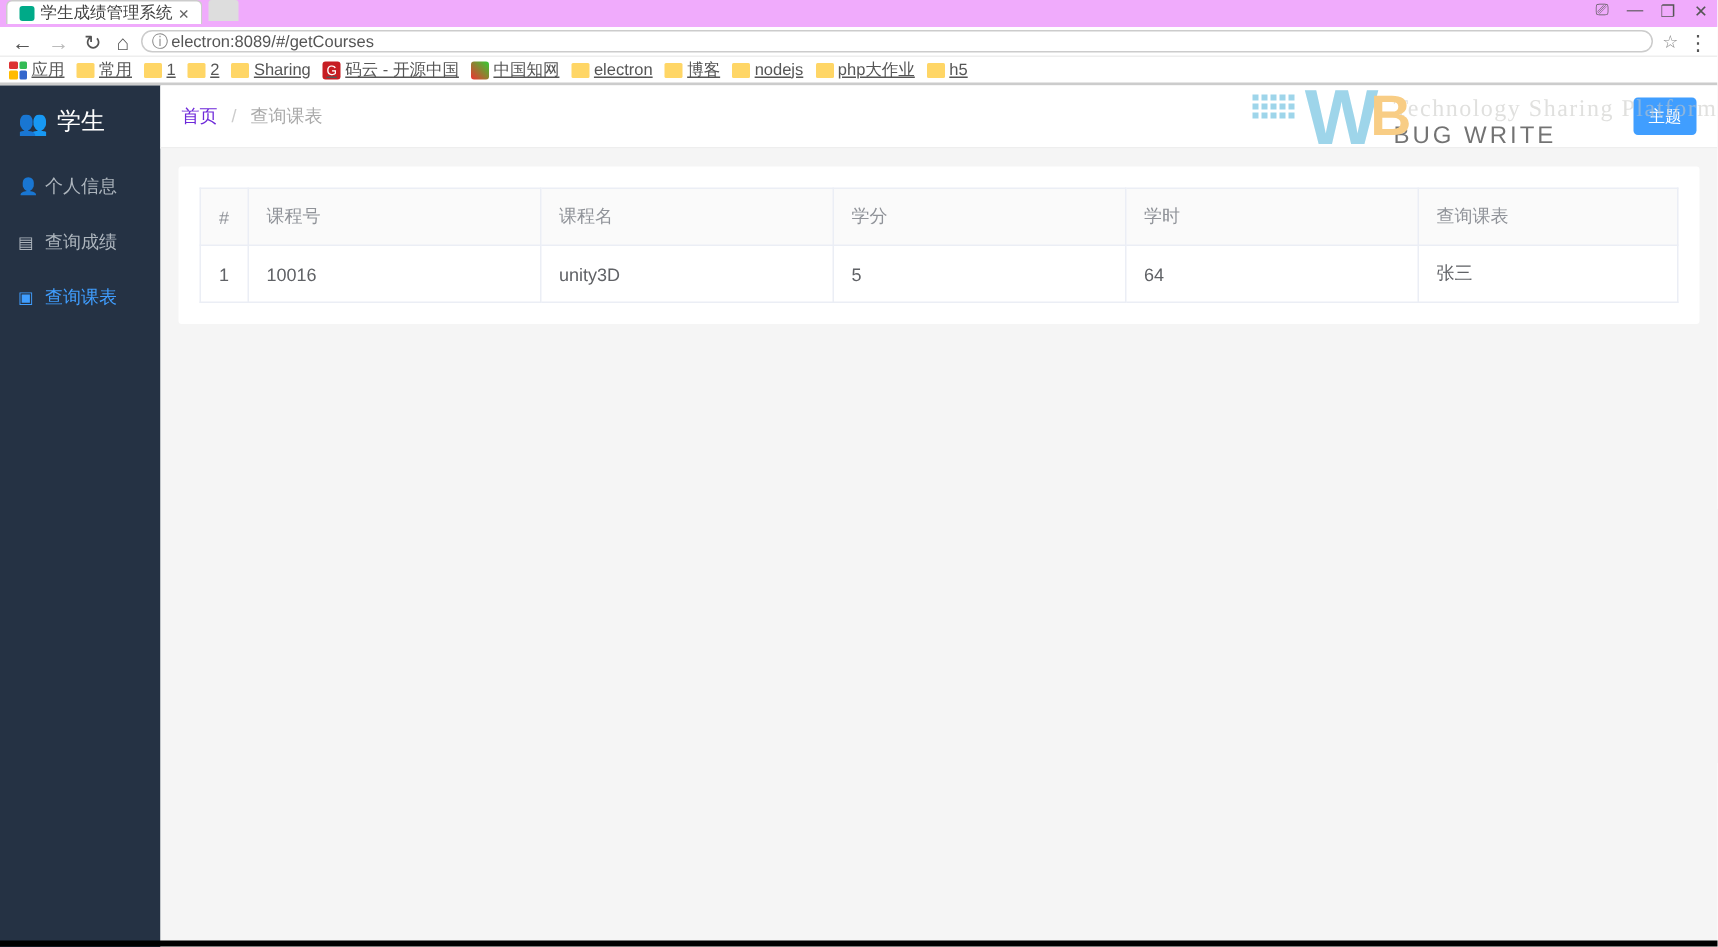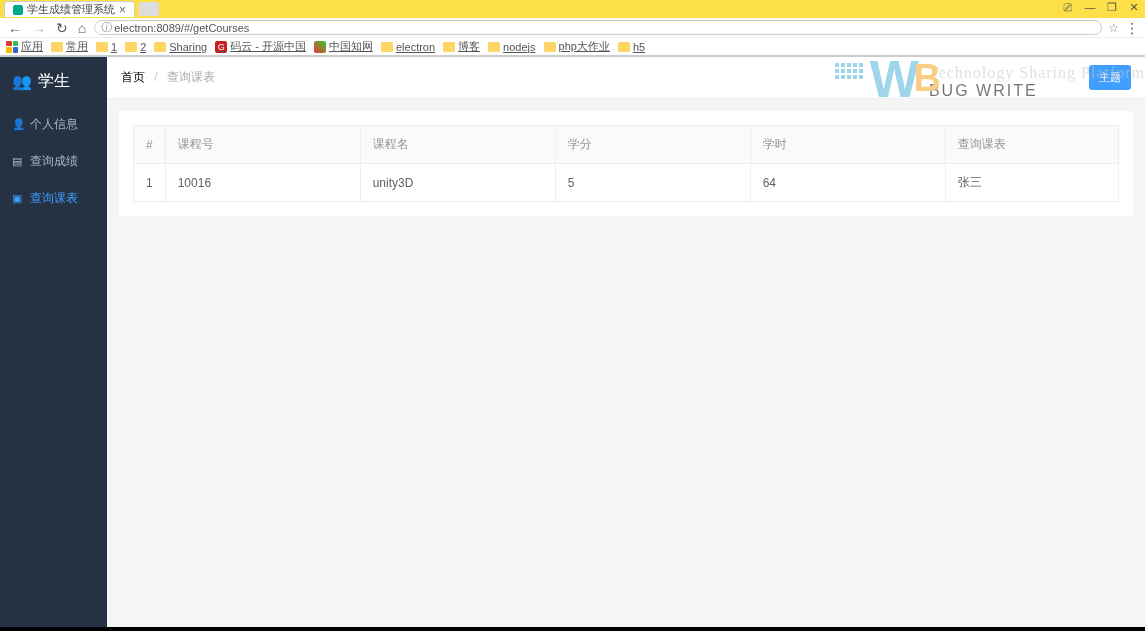--- a/index.html
+++ b/index.html
@@ -1,20 +1,20 @@
 <!DOCTYPE html>
 <html><head>
   <meta charset="utf-8">
   <style>
     * { margin: 0; padding: 0; box-sizing: border-box; }
     body { font-family: "Microsoft YaHei", Arial, sans-serif; font-size: 12px; background: #fff; overflow: hidden; }
     
     
     .browser-chrome { background: #fff; border-bottom: 1px solid #ccc; }
-    .tab-bar { height: 18px; background: #fde047; display: flex; align-items: center; padding-left: 4px; }
+    .tab-bar { height: 18px; background: #f0abfc; display: flex; align-items: flex-start; padding-left: 4px; }
     .tab { background: #fff; border: 1px solid #ccc; border-bottom: none; border-radius: 4px 4px 0 0; padding: 2px 8px; font-size: 11px; display: flex; align-items: center; gap: 4px; height: 16px; color: #444; }
     .tab-favicon { width: 10px; height: 10px; background: #0a8; border-radius: 2px; display: inline-block; }
     .tab-close { color: #666; font-size: 12px; cursor: pointer; }
     .new-tab { width: 20px; height: 14px; background: #ddd; margin-left: 4px; border-radius: 2px 2px 0 0; }
     .window-controls { position: absolute; right: 4px; top: 2px; display: flex; gap: 8px; color: #555; font-size: 11px; align-items: center; }
     .window-controls span { padding: 0 6px; cursor: pointer; }
     .wc-icon { width: 14px; height: 10px; display: inline-flex; align-items: center; justify-content: center; }
     
     .nav-bar { height: 20px; display: flex; align-items: center; padding: 0 6px; gap: 6px; background: #fff; border-bottom: 1px solid #eee; }
     .nav-arrow { color: #555; font-size: 14px; cursor: pointer; padding: 0 2px; }
@@ -39,21 +39,21 @@
     .app { display: flex; height: calc(631px - 56px); position: relative; }
     .sidebar { width: 107px; background: #253244; color: #ddd; height: 100%; }
     .sidebar-header { padding: 14px 12px; font-size: 16px; color: #fff; display: flex; align-items: center; gap: 6px; }
     .users-icon { font-size: 16px; }
     .nav-item { padding: 10px 12px; font-size: 12px; color: #adb5bd; display: flex; align-items: center; gap: 6px; cursor: pointer; }
     .nav-item.active { color: #409eff; }
     .nav-icon { font-size: 11px; width: 12px; display: inline-flex; }
     
     .main { flex: 1; background: #f5f5f5; display: flex; flex-direction: column; }
     .breadcrumb-bar { background: #fff; padding: 8px 14px; display: flex; align-items: center; justify-content: space-between; border-bottom: 1px solid #eee; font-size: 12px; color: #666; }
-    .breadcrumb a { color: #000000; text-decoration: none; cursor: pointer; }
+    .breadcrumb a { color: #6d28d9; text-decoration: none; cursor: pointer; }
     .breadcrumb .sep { color: #ccc; margin: 0 6px; }
     .breadcrumb .current { color: #aaa; }
     .theme-btn { background: #409eff; color: #fff; border: none; padding: 5px 10px; border-radius: 3px; font-size: 11px; cursor: pointer; }
     
     .content { padding: 12px; flex: 1; }
     .card { background: #fff; border-radius: 2px; padding: 14px; }
     .card-title { font-size: 16px; font-weight: bold; color: #222; margin-bottom: 30px; }
     
     .table { width: 100%; border-collapse: collapse; font-size: 12px; }
     .table th, .table td { border: 1px solid #ebeef5; padding: 10px 12px; text-align: left; color: #606266; }

